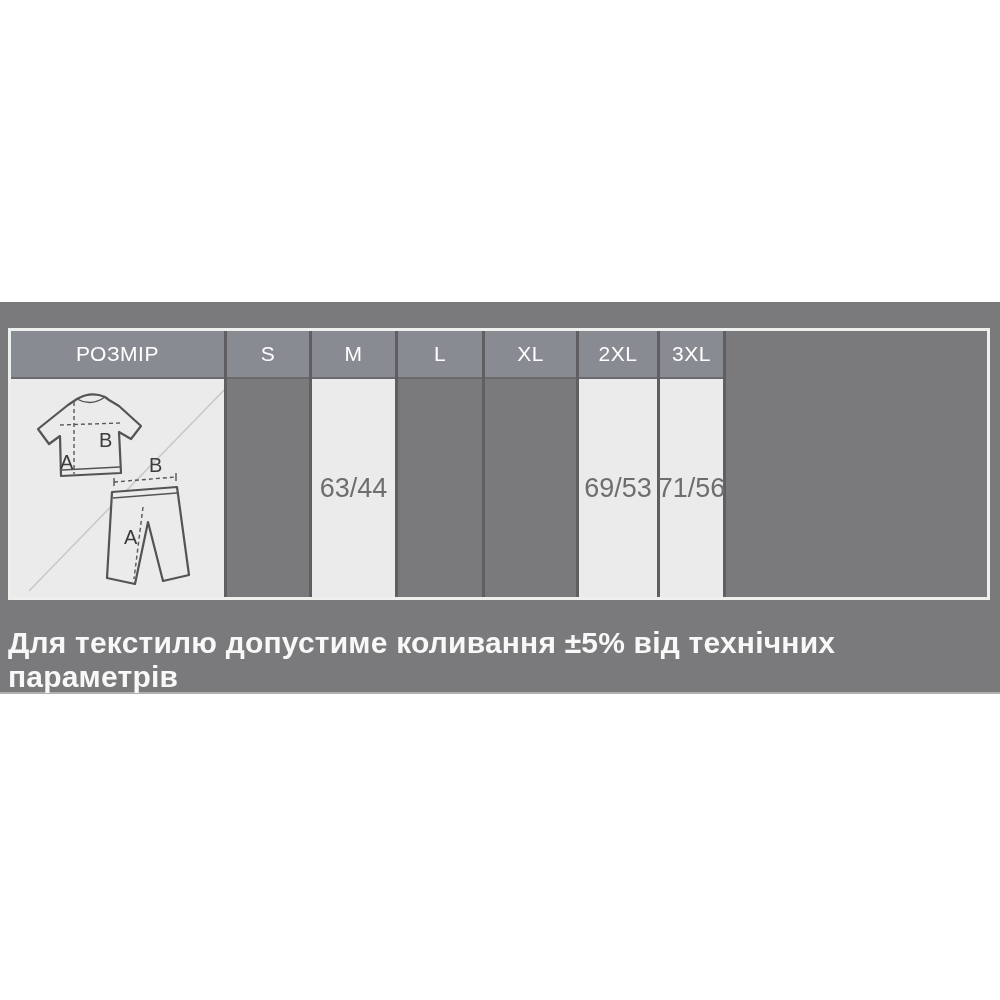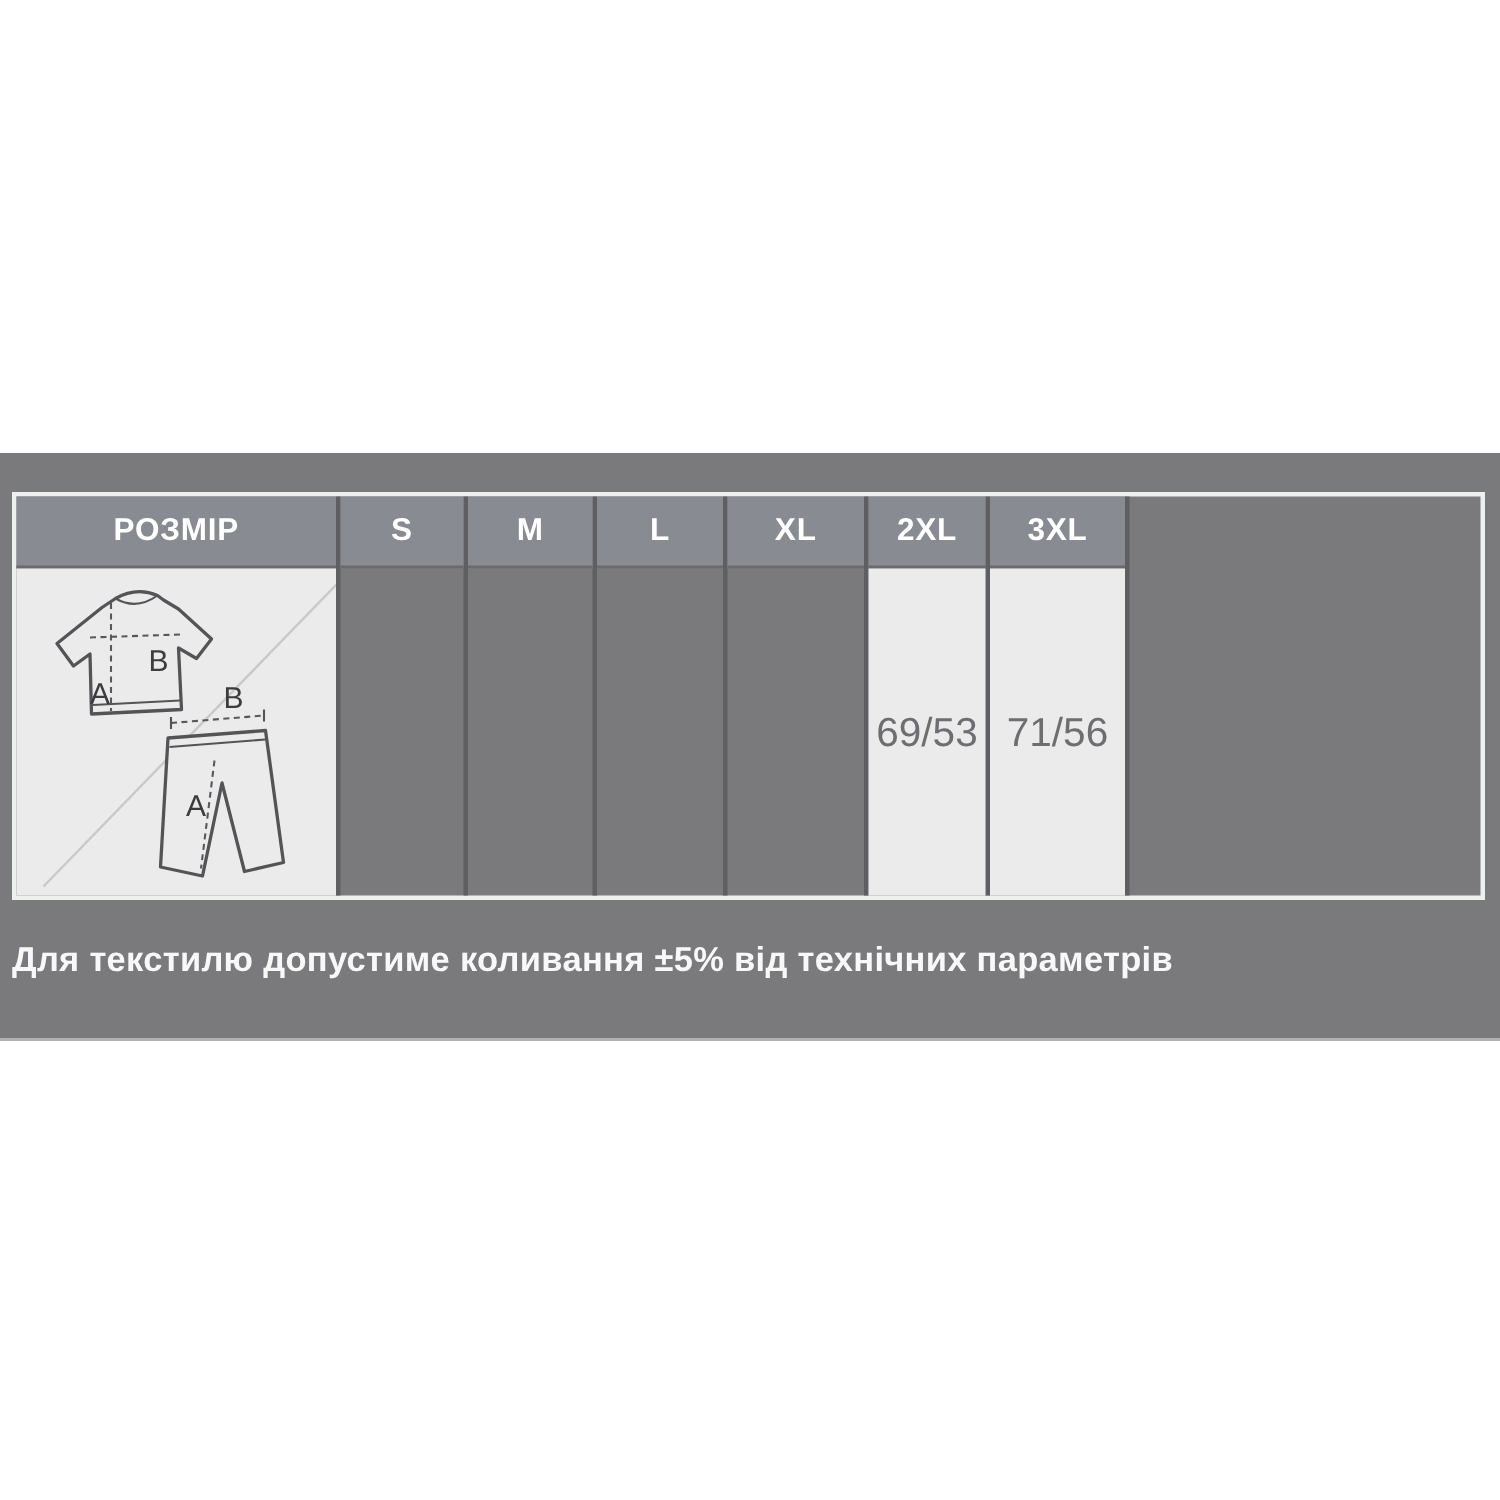--- a/index.html
+++ b/index.html
@@ -17,38 +17,38 @@
     position:absolute; left:8px; top:328px; width:982px; height:272px;
     border:3px solid #eef0ee; display:flex; align-items:stretch;
   }
   .col { display:flex; flex-direction:column; border-right:3px solid #5f5f62; }
   .col-size   { width:216px; }
   .col-s      { width:85px; }
   .col-m      { width:86px; }
   .col-l      { width:87px; }
   .col-xl     { width:94px; }
   .col-2xl    { width:81px; }
-  .col-3xl    { width:93px; }
+  .col-3xl    { width:66px; }
   .col-filler { flex:1; border-right:none; background:transparent; }
   .th {
     height:48px; flex:0 0 48px;
     background:#898b92; color:#ffffff;
-    font-weight:bold; font-size:21px; letter-spacing:0.5px;
+    font-weight:normal; font-size:21px; letter-spacing:0.5px;
     display:flex; align-items:center; justify-content:center;
     border-bottom:2px solid #6a6a6c;
   }
   .td {
     flex:1; background:#ebebec; color:#6e6e70;
     font-size:27px; display:flex; align-items:center; justify-content:center;
   }
   .td.illustration-cell { padding:0; }
   .illustration-cell svg { width:100%; height:100%; display:block; }
   .caption {
     position:absolute; left:8px; top:626px; width:980px;
-    color:#f8f8f8; font-weight:bold; font-size:23px; letter-spacing:0.2px;
+    color:#f8f8f8; font-weight:bold; font-size:30px; letter-spacing:0.2px;
   }
   .sketch-line  { stroke:#545456; stroke-width:2.2; fill:#ebebec; stroke-linejoin:round; }
   .sketch-thin  { stroke:#545456; stroke-width:1.4; fill:none; }
   .sketch-dash  { stroke:#58585a; stroke-width:1.4; fill:none; stroke-dasharray:4 3; }
   .sketch-diag  { stroke:#c9c9c9; stroke-width:1.6; }
   .sketch-label { fill:#3c3c3e; font-size:20px; font-family:"Liberation Sans", sans-serif; }
 </style>
 </head>
 <body>
 
@@ -94,20 +94,21 @@
         </svg>
       </div>
     </div>
 
     <div class="col col-s">
       <div class="th">S</div>
     </div>
 
     <div class="col col-m">
       <div class="th">M</div>
+      <div class="td">63/44</div>
     </div>
 
     <div class="col col-l">
       <div class="th">L</div>
     </div>
 
     <div class="col col-xl">
       <div class="th">XL</div>
     </div>
 

